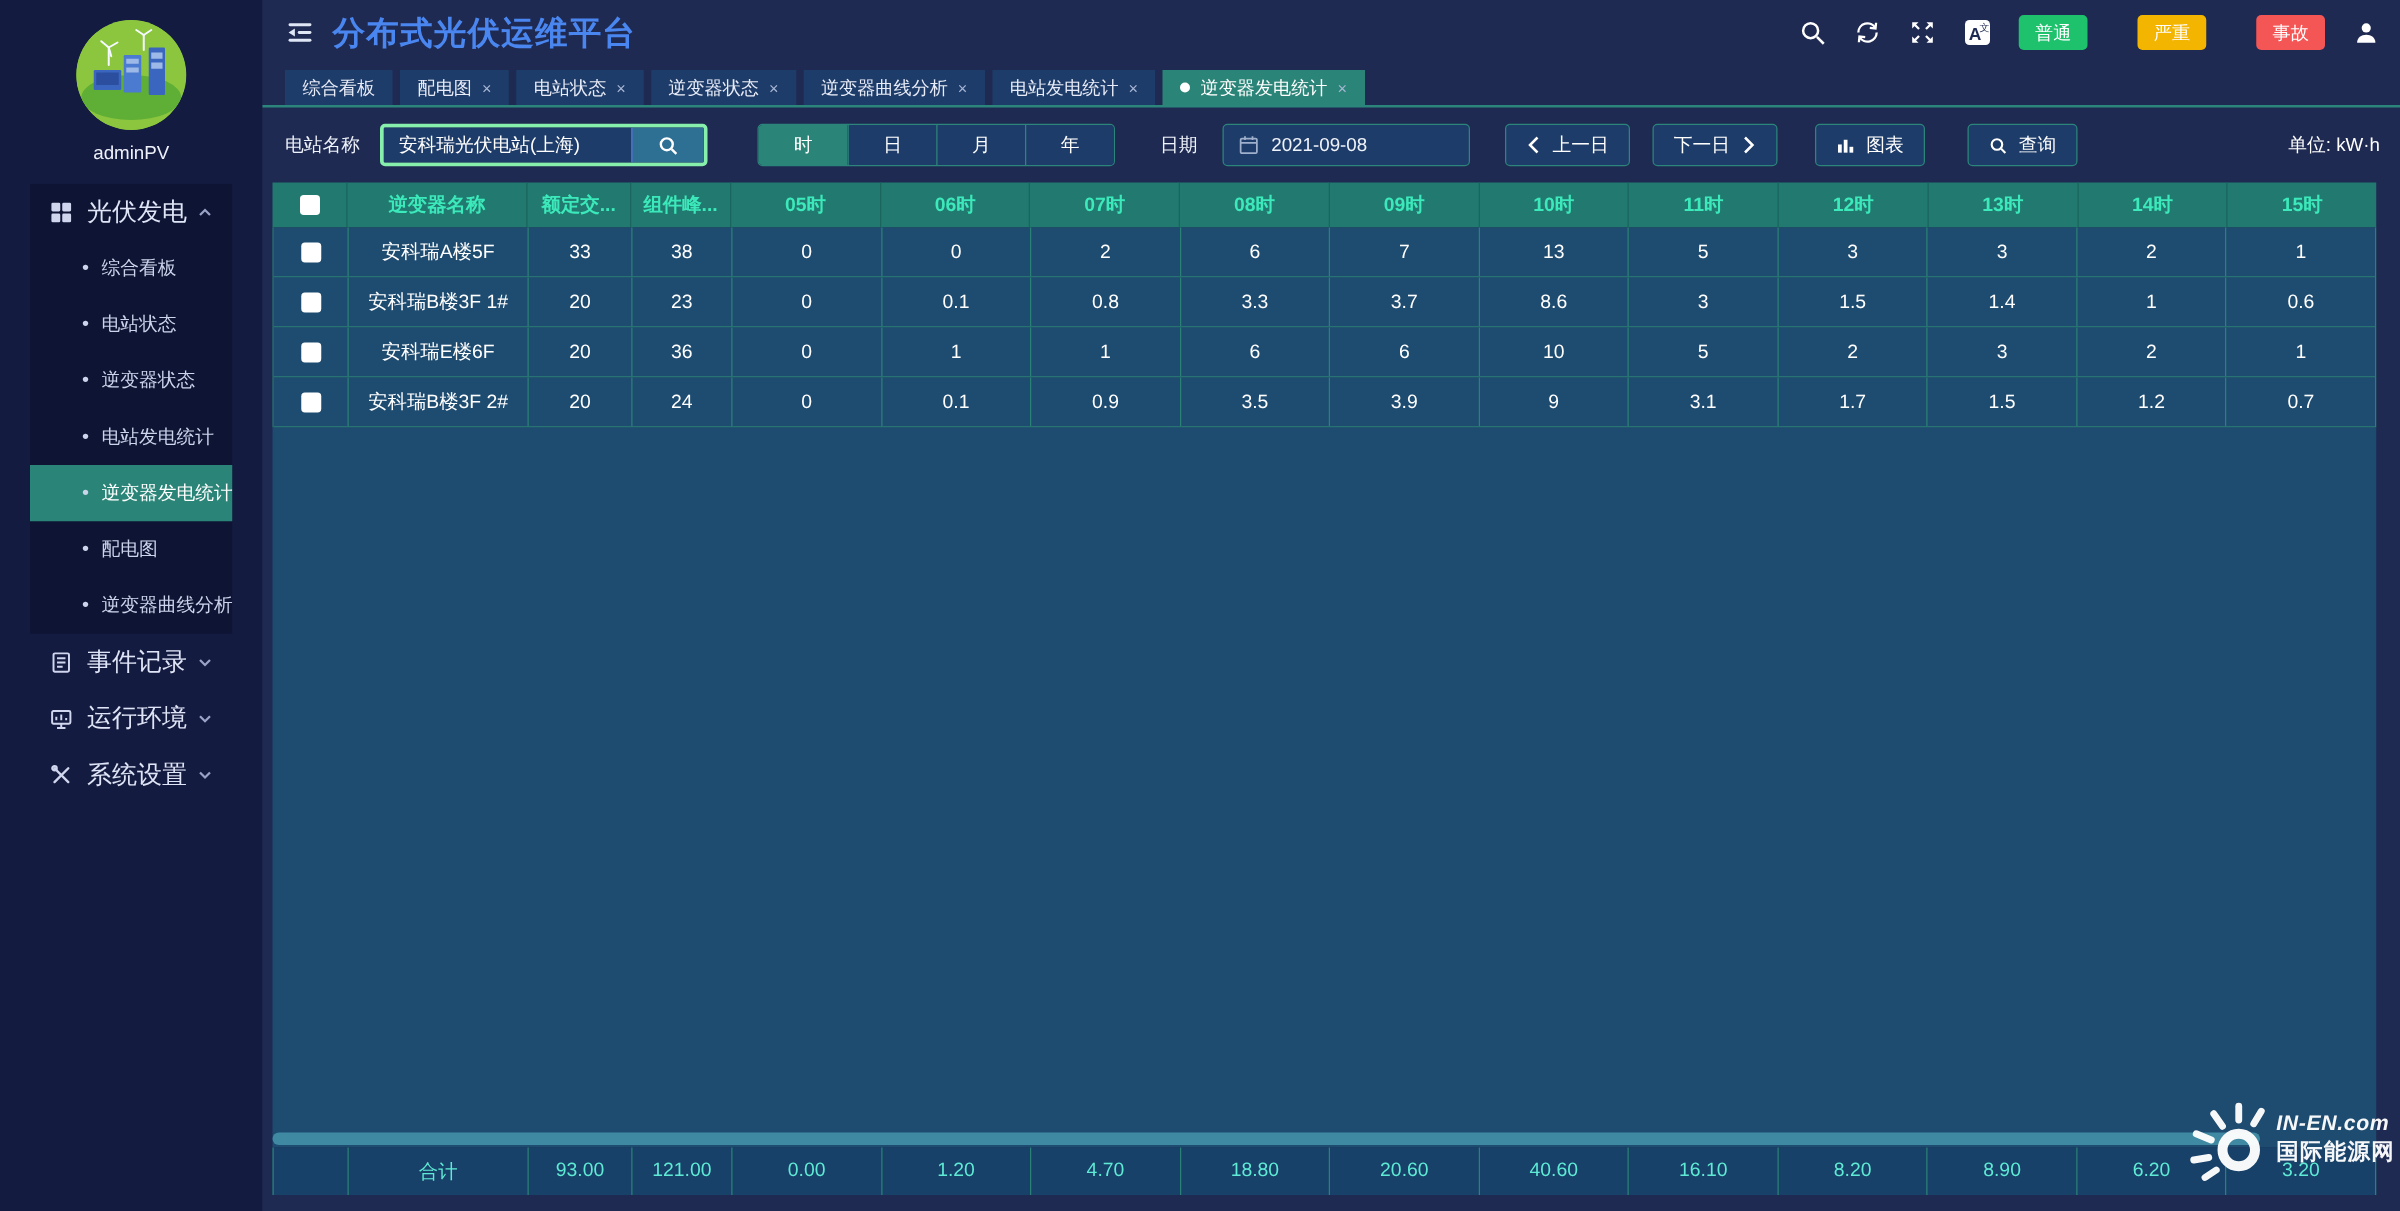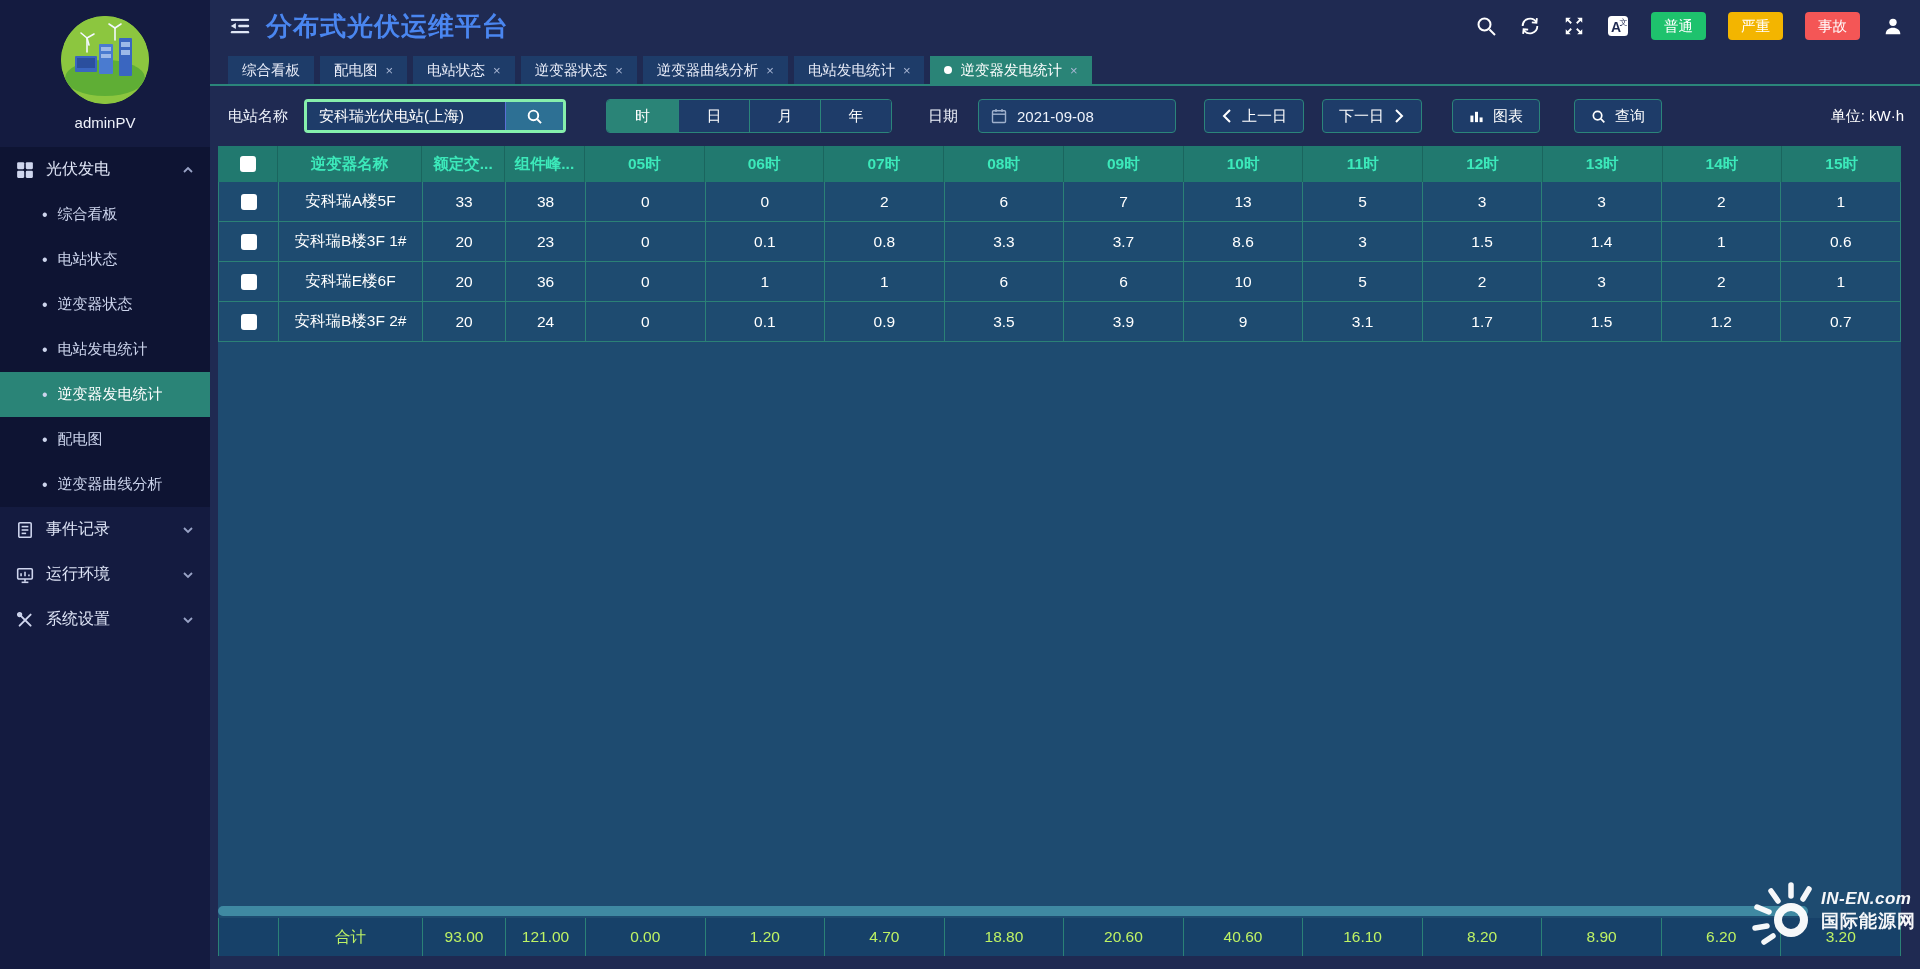--- a/index.html
+++ b/index.html
@@ -1,26 +1,26 @@
 <!DOCTYPE html>
 <html><head>
 <meta charset="utf-8">
 <style>
   * { box-sizing: border-box; }
   html,body { margin:0; padding:0; width:1920px; height:969px; overflow:hidden;
     font-family:"Liberation Sans","DejaVu Sans",sans-serif; background:#1f2a52; }
   .app { display:flex; width:1920px; height:969px; }
 
   
-  .sidebar { width:210px; flex-shrink:0; background:#141b40; color:#d3daf0; display:flex; flex-direction:column; }
+  .sidebar { width:210px; flex-shrink:0; background:#141b40; color:#d3daf0; display:flex; flex-direction:column;align-items:center; }
   .logo-wrap { width:88px; height:88px; border-radius:50%; margin:16px auto 10px auto; overflow:hidden; background:#86c440; }
   .username { text-align:center; font-size:15px; color:#eef1fa; margin-bottom:16px; }
   .menu { flex:1; overflow:hidden; }
   .menu-section.expanded { background:#0e1433; }
-  .menu-head { height:45px; display:flex; align-items:center; padding:0 16px; font-size:16px; color:#dfe5f6; cursor:pointer; }
+  .menu-head { height:45px; display:flex; align-items:center; padding:0 16px; font-size:20px; color:#dfe5f6; cursor:pointer; }
   .menu-head .icn { width:18px; height:18px; margin-right:12px; display:inline-flex; }
   .menu-head .icn svg { width:100%; height:100%; }
   .chev { margin-left:auto; display:inline-flex; width:12px; height:12px; }
   .chev svg { width:100%; height:100%; }
   .submenu-item { height:45px; display:flex; align-items:center; padding-left:42px; font-size:15px; color:#ccd4ec; cursor:pointer; }
   .submenu-item .bullet { margin-right:10px; font-size:16px; color:#ccd4ec; }
   .submenu-item.active { background:#2a8477; color:#fff; }
 
   
   .main { flex:1; min-width:0; display:flex; flex-direction:column; background:#1f2a52; }
@@ -77,21 +77,21 @@
   .tbody { flex-shrink:0; border-left:1px solid #2b8176; border-right:1px solid #2b8176; }
   .tr { display:flex; height:40px; background:#1e4b70; border-bottom:1px solid #2b8176; }
   .td { display:flex; align-items:center; justify-content:center; color:#fff; font-size:15.5px;
         border-right:1px solid #2b8176; overflow:hidden; }
   .td:last-child { border-right:none; }
   .checkbox { width:16px; height:16px; background:#fff; border-radius:3px; display:block; cursor:pointer; }
   .tfill { flex:1; background:#1e4b70; }
   .hscroll { height:14px; background:#1e4b70; padding-top:2px; flex-shrink:0; }
   .hthumb { height:10px; width:94.5%; background:#3f89a2; border-radius:5px; cursor:pointer; }
   .tfoot { display:flex; height:38px; background:#174169; flex-shrink:0; border-left:1px solid #2b8176; border-right:1px solid #2b8176; }
-  .tf { display:flex; align-items:center; justify-content:center; color:#bef264; font-size:15.5px; border-right:1px solid #2b8176; }
+  .tf { display:flex; align-items:center; justify-content:center; color:#5eead4; font-size:15.5px; border-right:1px solid #2b8176; }
   .tf:last-child { border-right:none; }
 
   
   .watermark { position:absolute; right:4px; bottom:23px; display:flex; align-items:center; color:#fff; opacity:.96; pointer-events:none; }
   .wm-logo { width:74px; height:70px; }
   .wm-text { margin-left:2px; }
   .wm-brand { font-size:17px; font-weight:bold; font-style:italic; letter-spacing:.5px; }
   .wm-name { font-size:18px; font-weight:bold; letter-spacing:1px; }
 </style>
 </head>
@@ -267,21 +267,21 @@
               </svg>
             </span>
             <span class="tool-btn">
               <svg viewBox="0 0 22 22">
                 <rect x="1" y="1" width="20" height="20" rx="3.5" fill="#fff"></rect>
                 <text x="9" y="17" font-size="14" font-weight="bold" fill="#1f2a52" text-anchor="middle" font-family="Liberation Sans, sans-serif">A</text>
                 <text x="16.5" y="9.5" font-size="8" fill="#1f2a52" text-anchor="middle" font-family="Liberation Sans, sans-serif">文</text>
               </svg>
             </span>
           </span>
-        <span id="topbar-badges" style="display:inline-flex;gap:22px;align-items:center;">
+        <span id="topbar-badges" style="display:inline-flex;gap:40px;align-items:center;">
             <span class="badge" style="background: rgb(30, 194, 109);">普通</span>
             <span class="badge" style="background: rgb(243, 181, 0);">严重</span>
             <span class="badge" style="background: rgb(244, 86, 86);">事故</span>
           </span>
         <span class="tool-btn">
           <svg viewBox="0 0 24 24" fill="#fff">
               <circle cx="12" cy="8" r="4"></circle>
               <path d="M4 21c0-4.4 3.6-7 8-7s8 2.6 8 7z"></path>
             </svg>
         </span>

